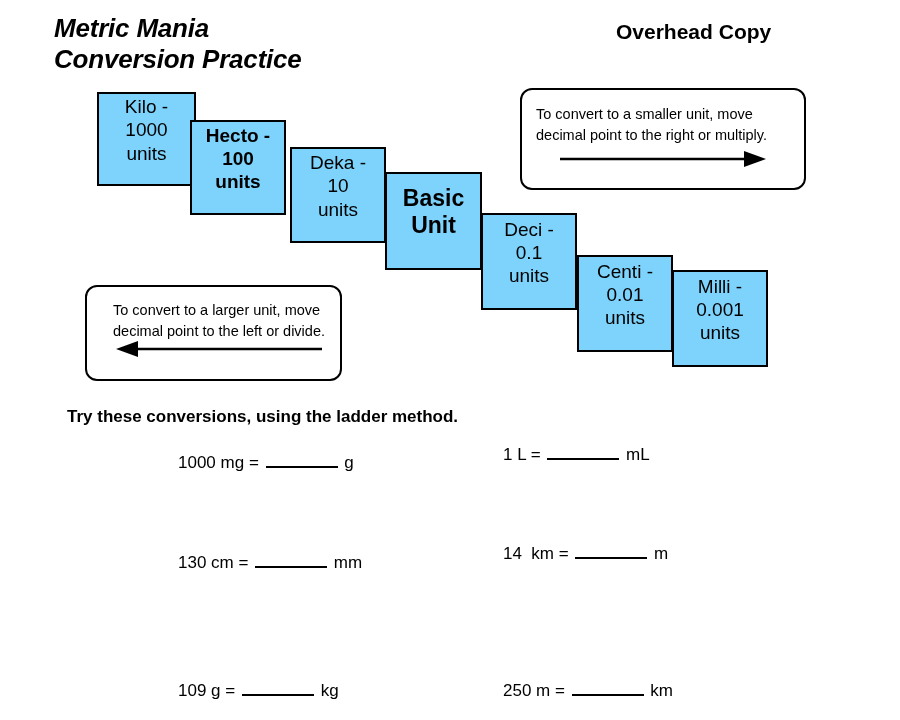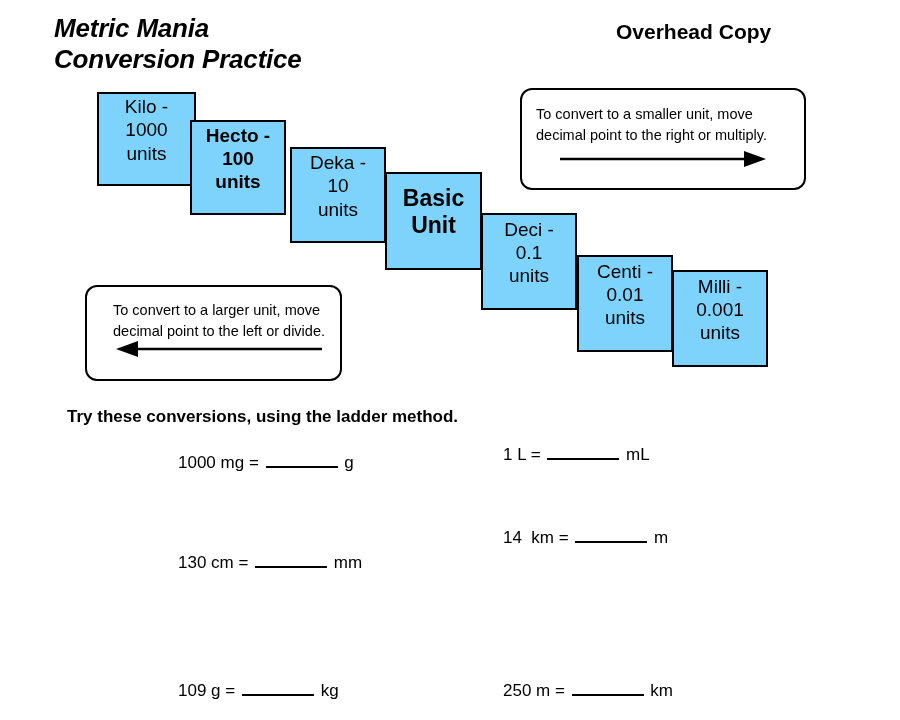--- a/index.html
+++ b/index.html
@@ -158,19 +158,19 @@
   </div>
 
   <div id="instructions">Try these conversions, using the ladder method.</div>
 
   <div class="problem" style="left:178px; top:452px;"><span>1000 mg = </span><span class="blank"></span><span> g</span></div>
 
   <div class="problem" style="left:503px; top:444px;"><span>1 L = </span><span class="blank"></span><span> mL</span></div>
 
   <div class="problem" style="left:178px; top:552px;"><span>130 cm = </span><span class="blank"></span><span> mm</span></div>
 
-  <div class="problem" style="left:503px; top:527px;"><span>14  km = </span><span class="blank"></span><span> m</span></div>
+  <div class="problem" style="left:503px; top:543px;"><span>14  km = </span><span class="blank"></span><span> m</span></div>
 
   <div class="problem" style="left:178px; top:680px;"><span>109 g = </span><span class="blank"></span><span> kg</span></div>
 
   <div class="problem" style="left:503px; top:680px;"><span>250 m = </span><span class="blank"></span><span> km</span></div>
 
 </div>
 
 </body></html>

